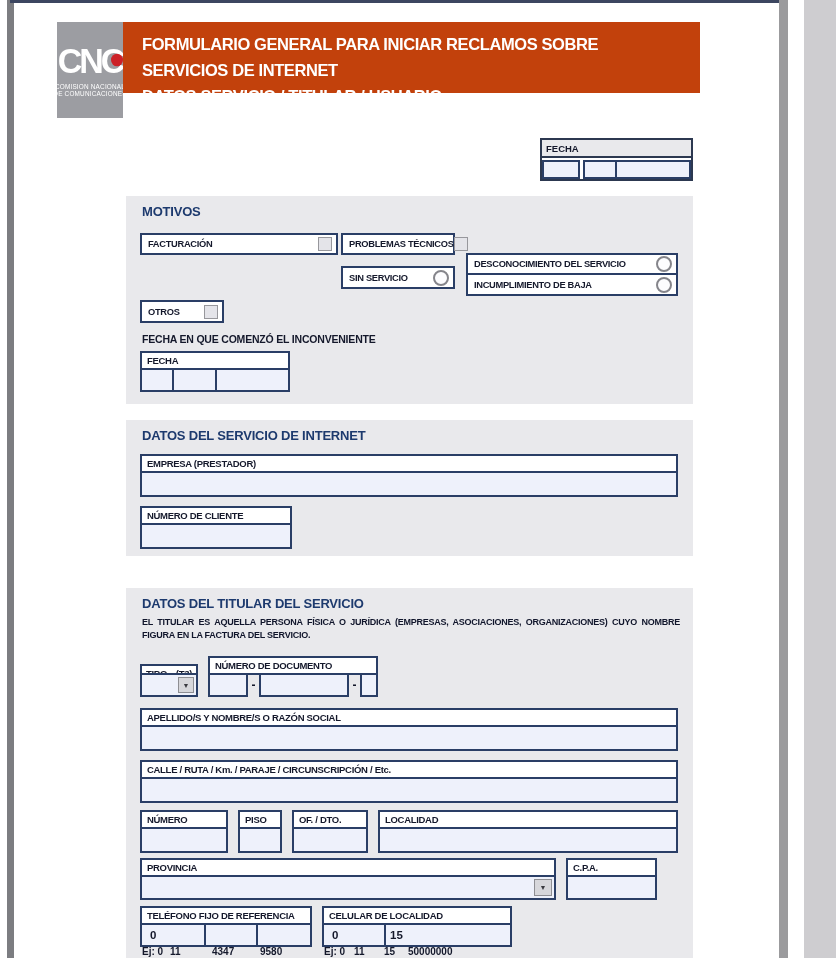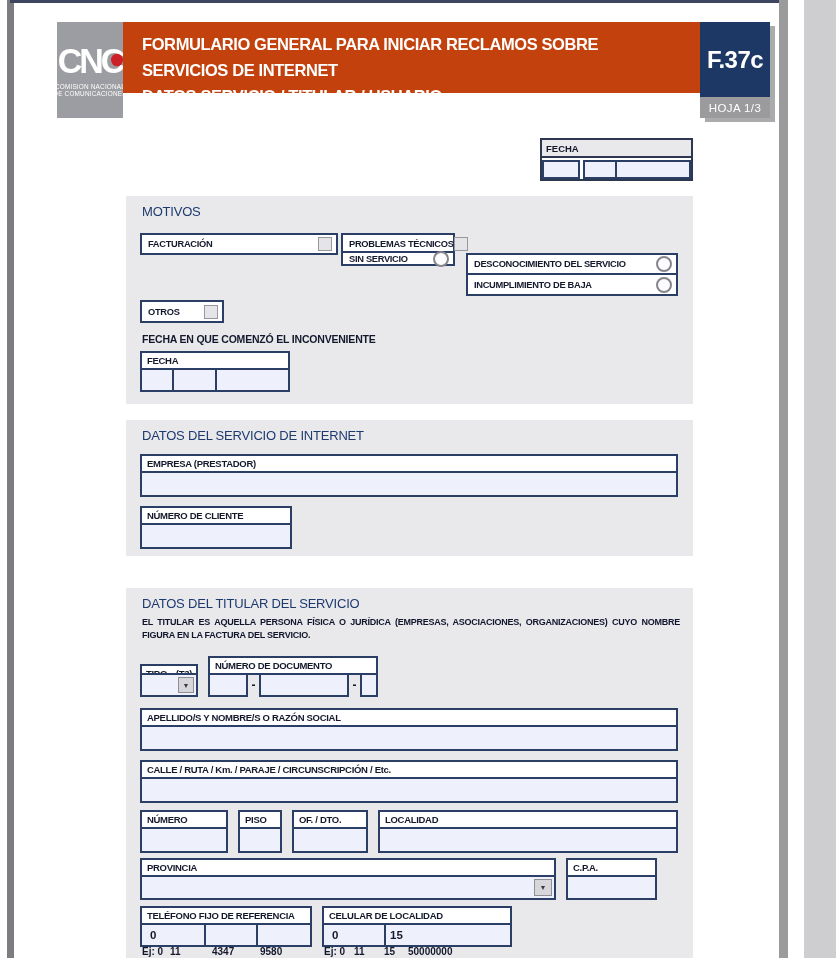--- a/index.html
+++ b/index.html
@@ -36,21 +36,21 @@
     box-shadow:5px 4px 0 #aaabad; }
   .f37-box { position:absolute; left:0; top:0; width:70px; height:75px; background:#1e3866;
     display:flex; align-items:center; justify-content:center;
     color:#fff; font-weight:bold; font-size:24px; letter-spacing:-0.5px; }
   .hoja-strip { position:absolute; left:0; top:75px; width:70px; height:21px; background:#9b9b9d;
     display:flex; align-items:center; justify-content:center;
     color:#fff; font-size:11.5px; letter-spacing:0.4px; }
 
   
   .section { background:#e9e9ec; }
-  .sec-title { position:absolute; color:#1d3a6e; font-weight:normal; font-size:13px;
+  .sec-title { position:absolute; color:#1d3a6e; font-weight:bold; font-size:13px;
     letter-spacing:-0.2px; white-space:nowrap; }
   .lblrow { position:absolute; background:#fff; border:2px solid #2a3e66;
     display:flex; align-items:center; padding:0 5px; font-weight:bold; font-size:9.5px;
     letter-spacing:-0.3px; color:#14182b; white-space:nowrap; }
   .inrow { position:absolute; background:#eef1fb; border:2px solid #2a3e66; }
   input.fld { width:100%; height:100%; border:0; background:transparent; outline:none;
     font-family:"Liberation Sans", sans-serif; font-weight:bold; font-size:11px;
     color:#14182b; padding:0 4px; }
   .cellsrow { position:absolute; display:flex; }
   .cell { background:#eef1fb; border:2px solid #2a3e66; height:100%; }
@@ -100,24 +100,20 @@
       <div>DE COMUNICACIONES</div>
     </div>
   </div>
 
   <div class="abs title-bar">
     <div class="tline">FORMULARIO GENERAL PARA INICIAR RECLAMOS SOBRE</div>
     <div class="tline">SERVICIOS DE INTERNET</div>
     <div class="tline">DATOS SERVICIO / TITULAR / USUARIO</div>
   </div>
 
-  <div class="abs f37-wrap">
-    <div class="f37-box">F.37c</div>
-    <div class="hoja-strip">HOJA 1/3</div>
-  </div>
 
   <div class="abs" style="left:540px; top:138px; width:153px; height:43px; border:2px solid #2c3850; background:#fff;">
     <div style="position:absolute; left:0; top:0; right:0; height:18px; background:#e9e9ec; border-bottom:2px solid #2c3850;
                 display:flex; align-items:center; padding-left:4px; font-weight:bold; font-size:9.5px; color:#14182b;">FECHA</div>
     <div class="cellsrow" style="left:0; top:20px; width:149px; height:19px; padding:0;">
       <div class="cell" style="width:38px; border-width:2px;"></div>
       <div class="gapcell"></div>
       <div class="cell" style="width:34px; border-width:2px; border-left-width:2px;"></div>
       <div class="cell" style="flex:1; border-left-width:0;"></div>
     </div>
@@ -128,21 +124,21 @@
 
     <div class="chkrow" style="left:14px; top:37px; width:198px; height:22px;">
       <span class="clabel">FACTURACIÓN</span>
       <span class="sq"></span>
     </div>
 
     <div class="chkrow" style="left:215px; top:37px; width:114px; height:22px;">
       <span class="clabel">PROBLEMAS TÉCNICOS</span>
       <span class="sq"></span>
     </div>
-    <div class="chkrow" style="left:215px; top:55px; width:114px; height:15px;">
+    <div class="chkrow" style="left:215px; top:70px; width:114px; height:23px;">
       <span class="clabel">SIN SERVICIO</span>
       <span class="circ"></span>
     </div>
 
     <div class="chkrow" style="left:340px; top:77px; width:212px; height:23px;">
       <span class="clabel">INCUMPLIMIENTO DE BAJA</span>
       <span class="circ"></span>
     </div>
     <div class="chkrow" style="left:340px; top:57px; width:212px; height:22px;">
       <span class="clabel">DESCONOCIMIENTO DEL SERVICIO</span>

